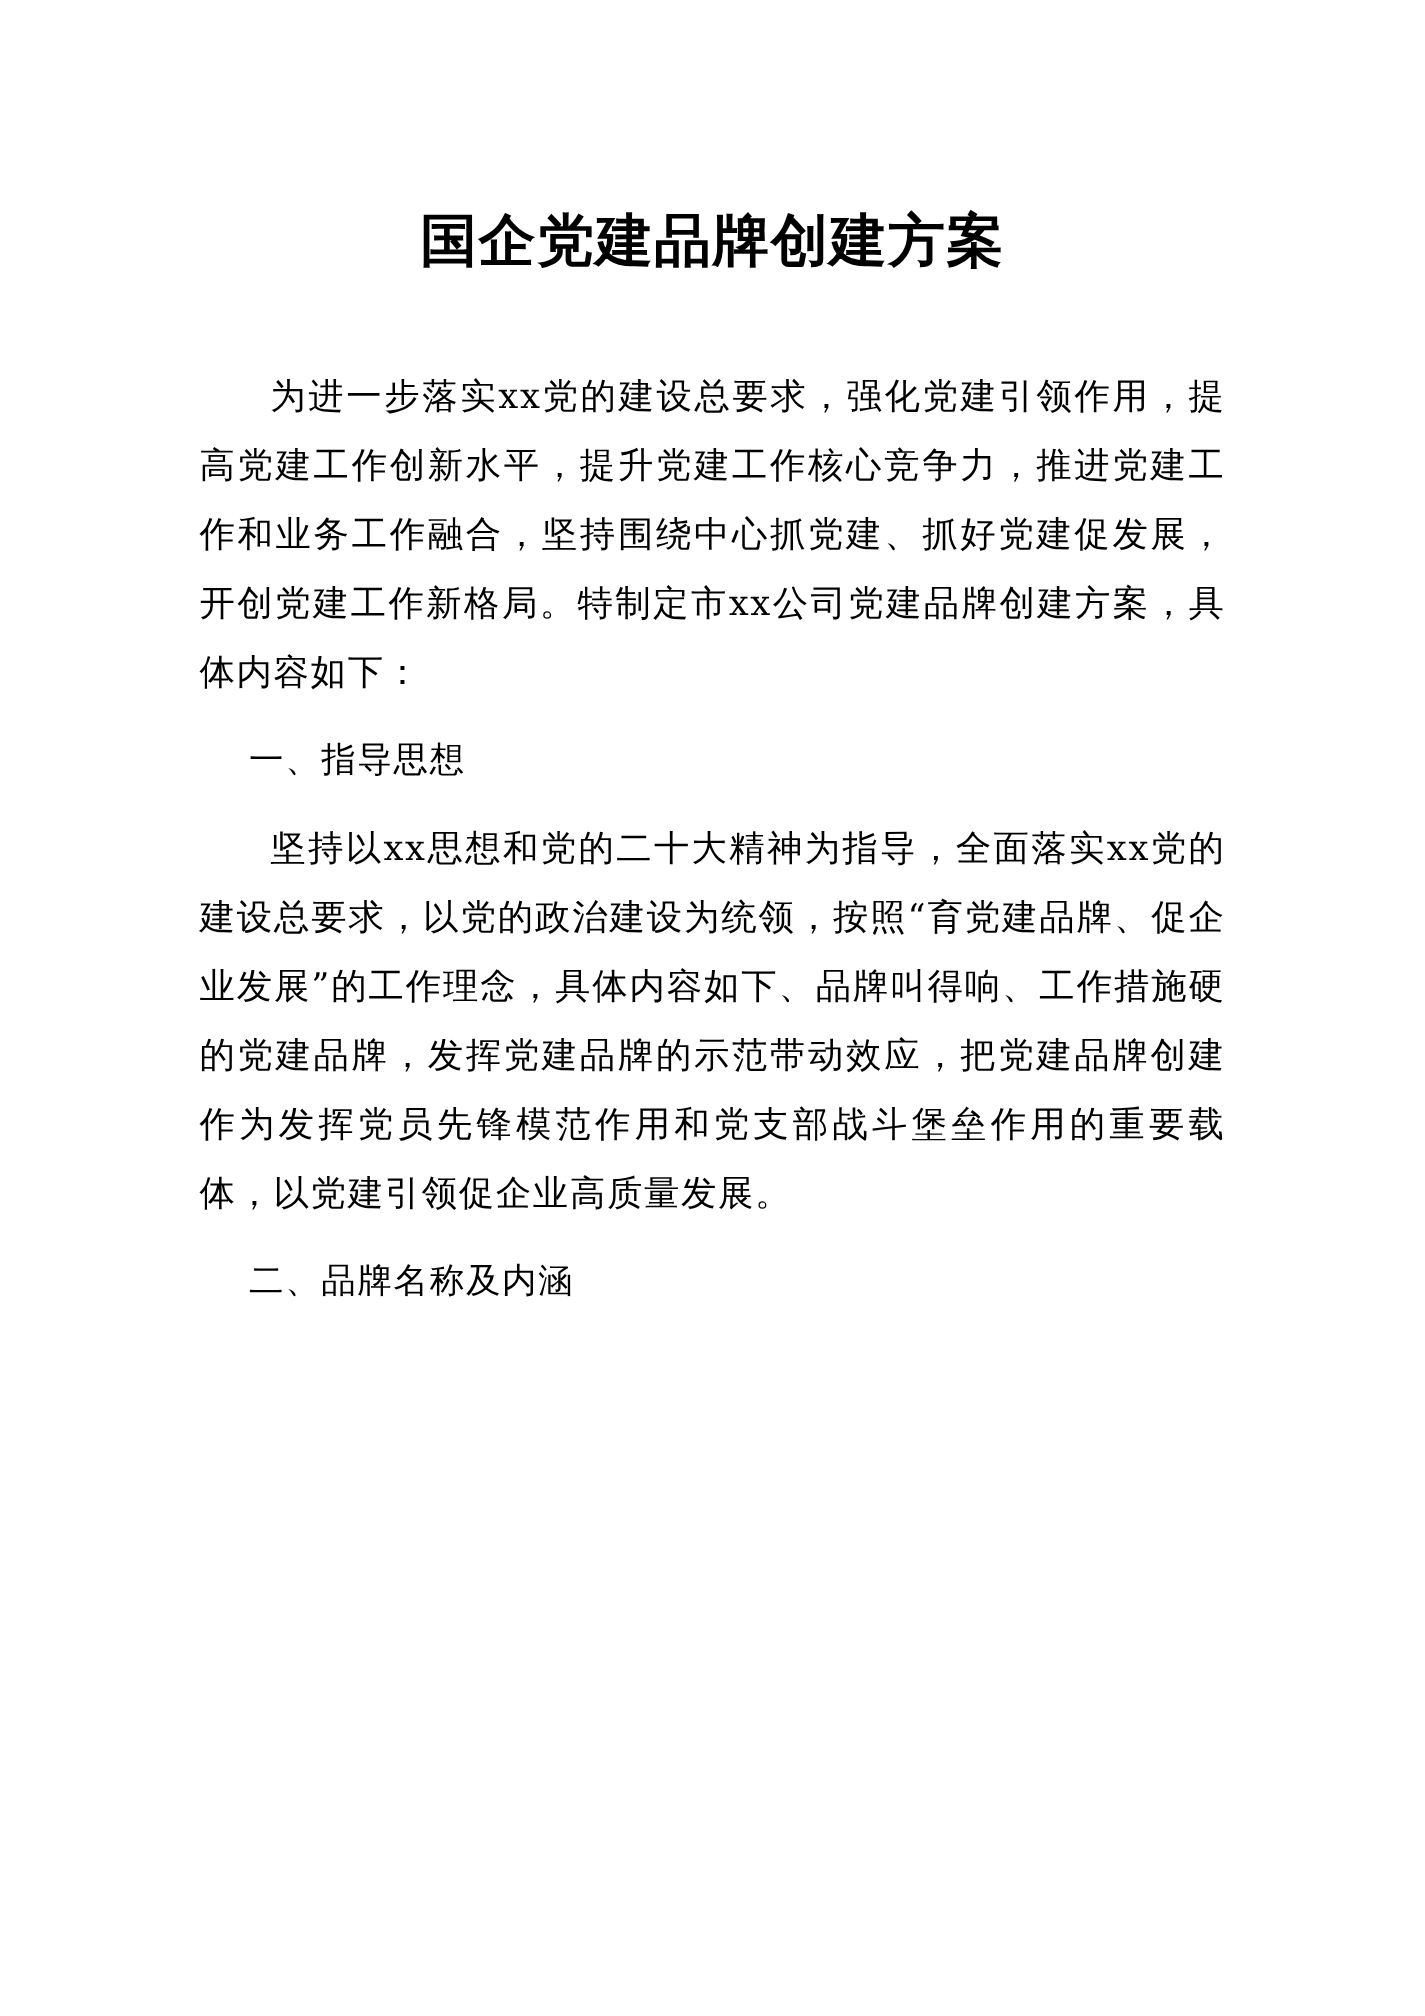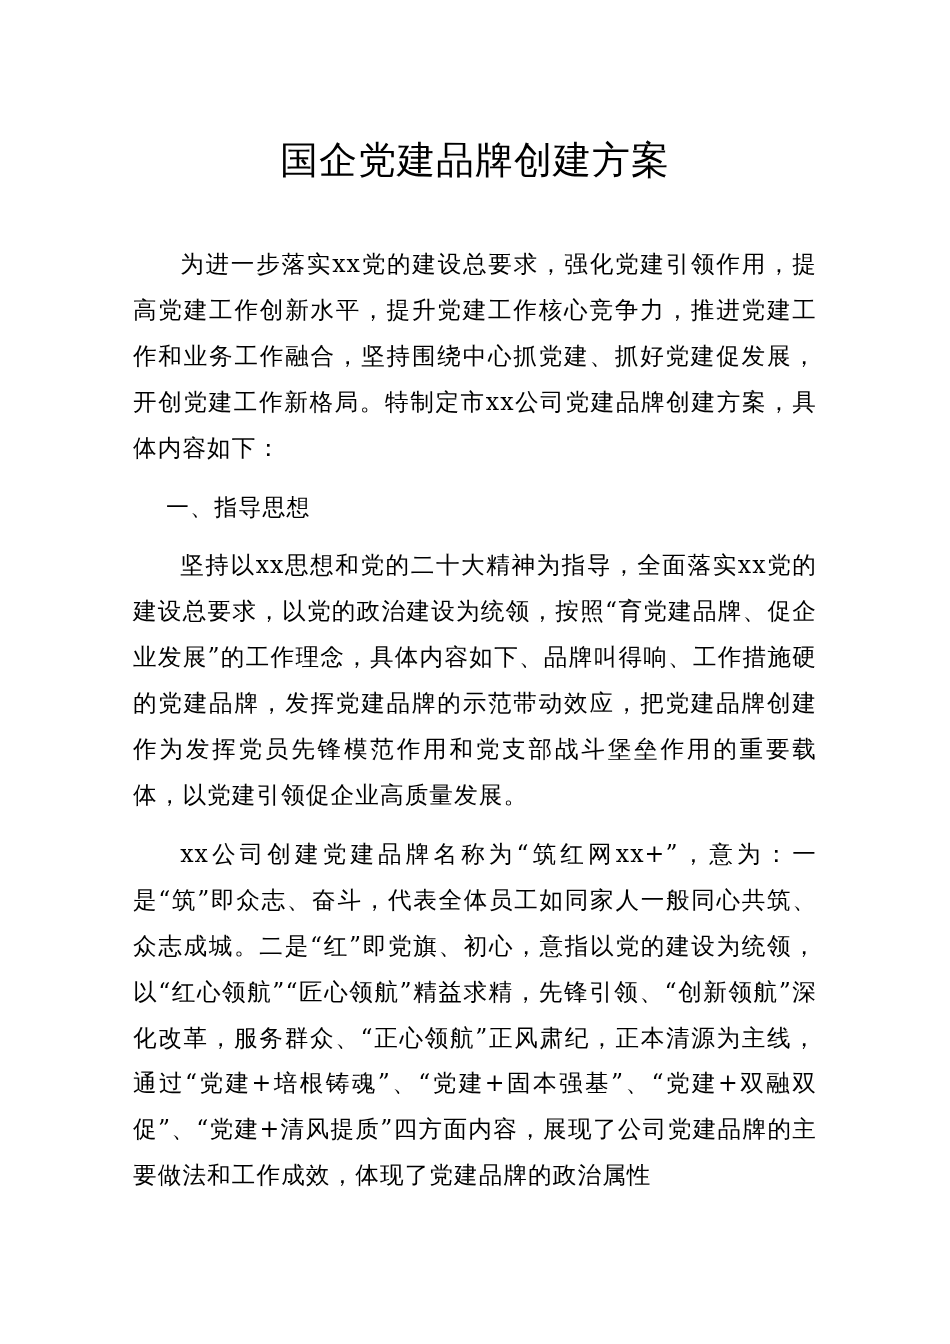--- a/index.html
+++ b/index.html
@@ -20,21 +20,21 @@
       top: 0;
       width: 710px;
     }
     .title {
       position: absolute;
       left: 0;
       top: 136px;
       width: 710px;
       text-align: center;
       font-family: "DejaVu Serif", "Liberation Serif", serif;
-      font-weight: normal;
+      font-weight: bold;
       font-size: 38px;
       line-height: 48px;
       letter-spacing: 1px;
       margin: 0;
     }
     .body {
       position: absolute;
       left: 0;
       top: 229px;
       width: 710px;
@@ -60,15 +60,15 @@
 </head>
 <body>
 
 <div class="page">
   <h1 class="title">国企党建品牌创建方案</h1>
 
   <div class="body">
     <p class="para">为进一步落实xx党的建设总要求，强化党建引领作用，提高党建工作创新水平，提升党建工作核心竞争力，推进党建工作和业务工作融合，坚持围绕中心抓党建、抓好党建促发展，开创党建工作新格局。特制定市xx公司党建品牌创建方案，具体内容如下：</p>
     <p class="heading">一、指导思想</p>
     <p class="para">坚持以xx思想和党的二十大精神为指导，全面落实xx党的建设总要求，以党的政治建设为统领，按照“育党建品牌、促企业发展”的工作理念，具体内容如下、品牌叫得响、工作措施硬的党建品牌，发挥党建品牌的示范带动效应，把党建品牌创建作为发挥党员先锋模范作用和党支部战斗堡垒作用的重要载体，以党建引领促企业高质量发展。</p>
-    <p class="para">xx公司创建党建品牌名称为“筑红网xx+”，意为：一是“筑”即众志、奋斗，代表全体员工如同家人一般同心共筑、众志成城。二是“红”即党旗、初心，意指以党的建设为统领，以“红心领航”“匠心领航”精益求精，先锋引领、“创新领航”深化改革，服务群众、“正心领航”正风肃纪，正本清源为主线，通过“党建+培根铸魂”、“党建+固本强基”、“党建+双融双促”、“党建+清风提质”四方面内容，展现了公司党建品牌的主要做法和工作成效，体现了党建品牌的政治属性</p>
+    <p class="heading">二、品牌名称及内涵</p>
   </div>
 </div>
 
 </body></html>

